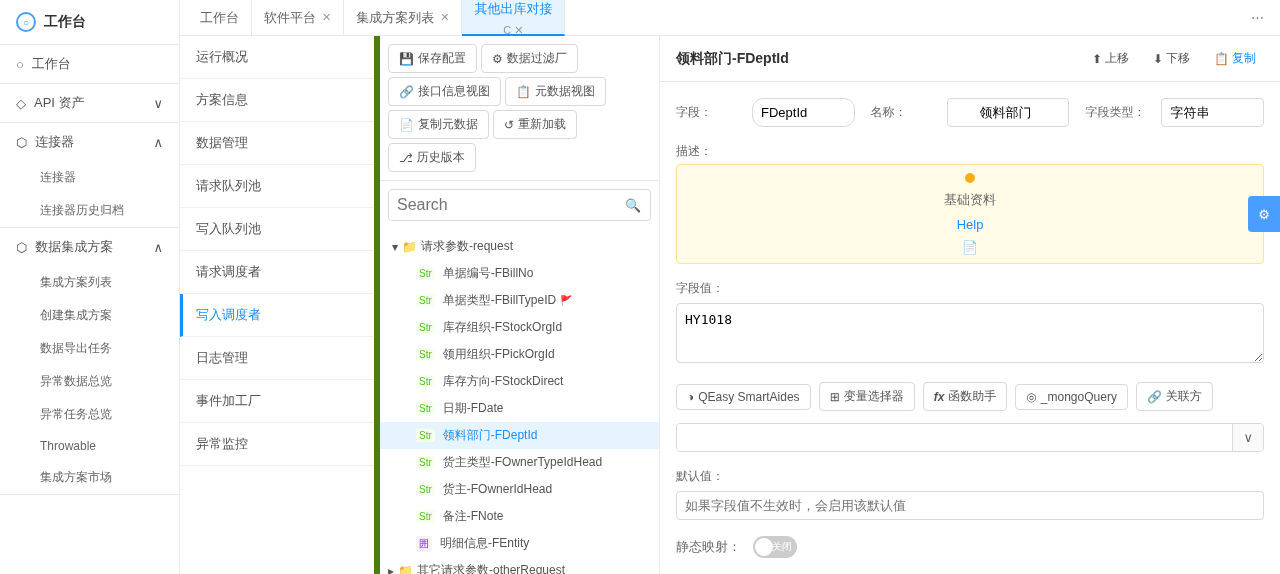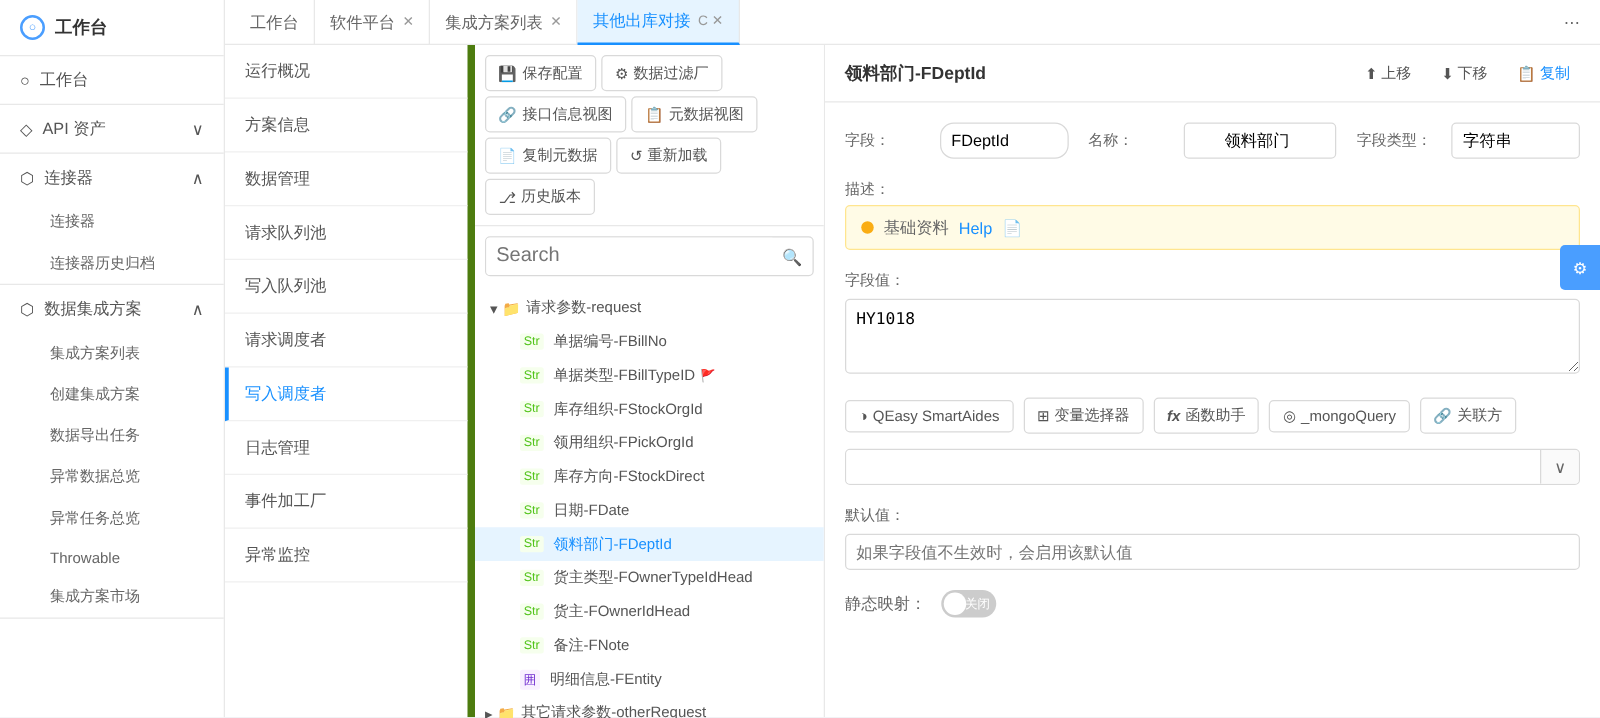--- a/index.html
+++ b/index.html
@@ -14,21 +14,21 @@
     .sidebar-logo { display: flex; align-items: center; gap: 8px; padding: 12px 16px; border-bottom: 1px solid #e8e8e8; font-size: 14px; font-weight: bold; color: #333; }
     .sidebar-logo .icon-circle { width: 20px; height: 20px; border-radius: 50%; border: 2px solid #4a9eff; display: flex; align-items: center; justify-content: center; font-size: 10px; color: #4a9eff; }
     .sidebar-nav-item { display: flex; align-items: center; justify-content: space-between; padding: 10px 16px; cursor: pointer; color: #555; font-size: 13px; }
     .sidebar-nav-item .left { display: flex; align-items: center; gap: 8px; }
     .sidebar-section { border-bottom: 1px solid #e8e8e8; }
     .sidebar-sub-item { padding: 8px 16px 8px 40px; cursor: pointer; color: #666; font-size: 12px; }
 
     
     .tabs-bar { display: flex; align-items: center; background: #fff; border-bottom: 1px solid #e8e8e8; padding: 0 8px; height: 36px; }
     .tab { display: flex; align-items: center; gap: 6px; padding: 0 12px; height: 36px; cursor: pointer; color: #666; font-size: 13px; border-right: 1px solid #e8e8e8; white-space: nowrap; }
-    .tab.active { color: #1890ff; border-bottom: 2px solid #1890ff; background: #e6f4ff; }
+    .tab.active { color: #1890ff; border-bottom: 2px solid #1890ff; background: #e6f4ff; flex-direction: column; }
     .tab .close-btn { font-size: 11px; color: #999; cursor: pointer; }
     .tabs-more { margin-left: auto; padding: 0 8px; color: #666; cursor: pointer; }
 
     
     .content-area { display: flex; flex: 1; overflow: hidden; }
 
     
     .left-panel { width: 200px; background: #fff; border-right: 6px solid #4d7c0f; display: flex; flex-direction: column; flex-shrink: 0; }
     .left-panel-item { padding: 12px 16px; cursor: pointer; color: #555; font-size: 13px; border-bottom: 1px solid #f0f0f0; }
     .left-panel-item.active { color: #1890ff; border-left: 3px solid #1890ff; padding-left: 13px; }
@@ -57,21 +57,21 @@
     .right-panel-actions { display: flex; align-items: center; gap: 8px; }
     .action-btn { display: flex; align-items: center; gap: 3px; padding: 4px 8px; cursor: pointer; color: #555; font-size: 12px; }
     .copy-btn { color: #1890ff; }
 
     .form-area { padding: 16px; flex: 1; overflow-y: auto; }
     .form-row { display: flex; align-items: center; gap: 16px; margin-bottom: 16px; }
     .form-label { color: #666; font-size: 12px; white-space: nowrap; min-width: 60px; }
     .form-input { width: 100%; border: 1px solid #d9d9d9; border-radius: 4px; padding: 6px 8px; font-size: 13px; outline: none; }
     
     .desc-row { margin-bottom: 16px; }
-    .desc-box { background: #fffbe6; border: 1px solid #ffe58f; border-radius: 4px; padding: 8px 12px; display: flex; align-items: center; gap: 8px; }
+    .desc-box { background: #fffbe6; border: 1px solid #ffe58f; border-radius: 4px; padding: 8px 12px; display: flex; align-items: center; gap: 8px; flex-direction: column; }
     .desc-dot { width: 10px; height: 10px; border-radius: 50%; background: #faad14; flex-shrink: 0; }
     .desc-text { color: #666; font-size: 13px; }
     .desc-link { color: #1890ff; cursor: pointer; }
 
     .field-value-row { margin-bottom: 16px; }
     .field-value-textarea { width: 100%; min-height: 60px; border: 1px solid #d9d9d9; border-radius: 4px; padding: 8px; font-size: 13px; outline: none; resize: vertical; }
 
     .tools-row { display: flex; align-items: center; gap: 8px; margin-bottom: 12px; flex-wrap: wrap; }
     .tool-btn { display: flex; align-items: center; gap: 4px; padding: 5px 10px; border: 1px solid #d9d9d9; border-radius: 4px; background: #fff; cursor: pointer; font-size: 12px; color: #555; }
 

